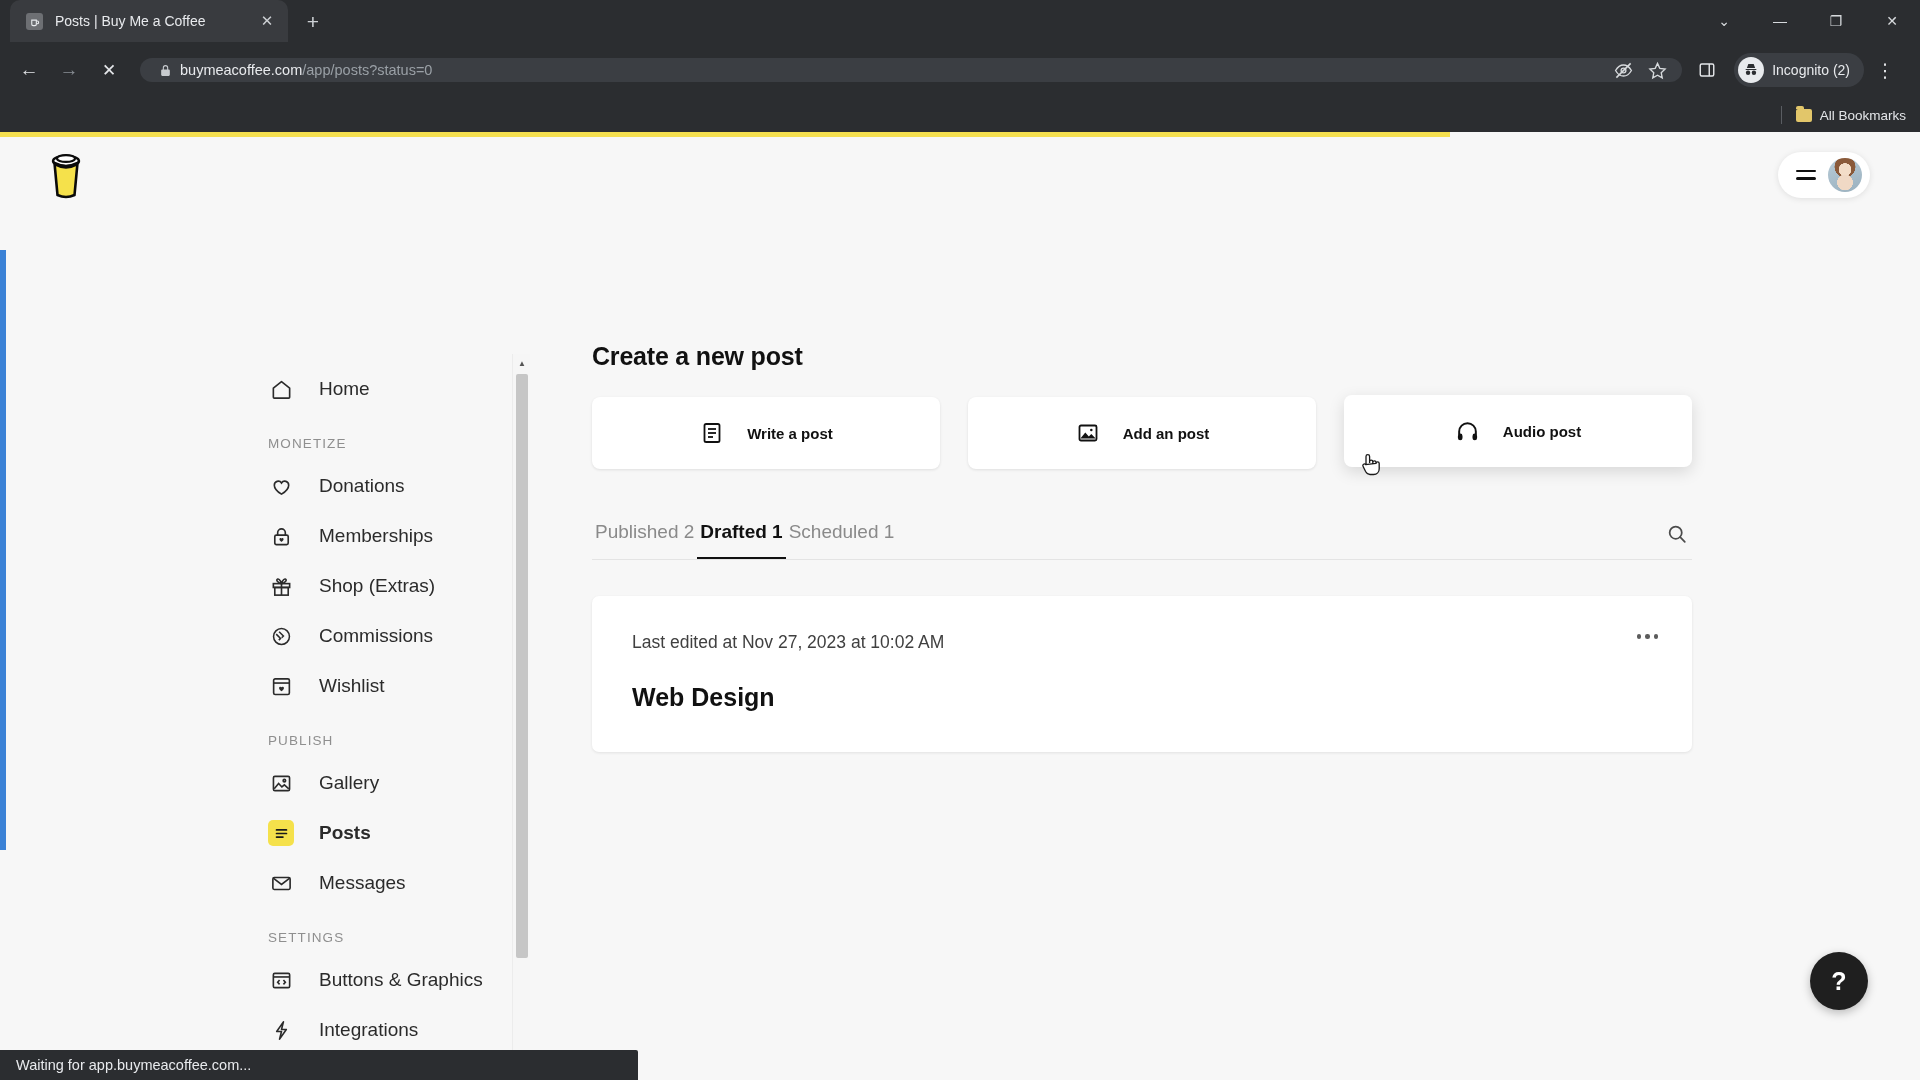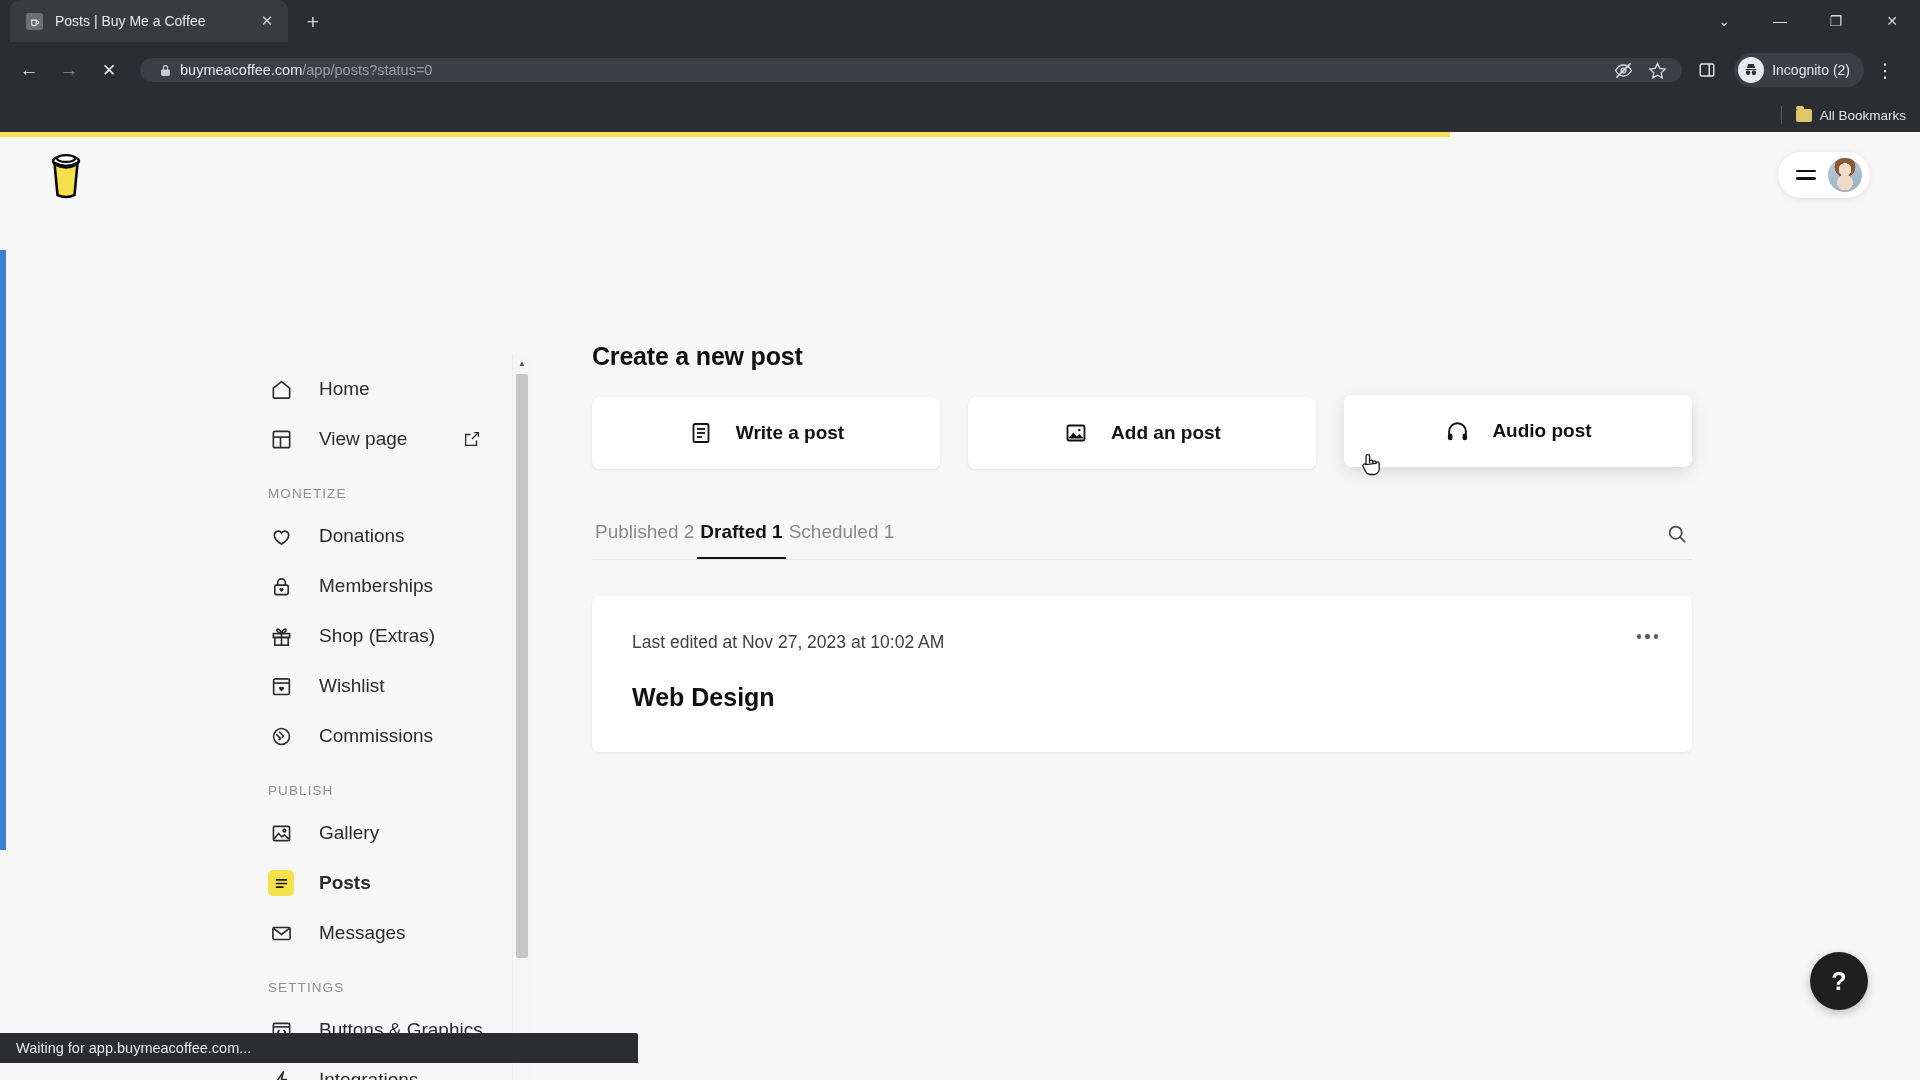--- a/index.html
+++ b/index.html
@@ -237,21 +237,21 @@
     letter-spacing: -.2px;
     margin-bottom: 26px;
   }
   .create-row { display: flex; gap: 28px; }
   .create-card {
     flex: 1; height: 72px;
     background: #fff;
     border-radius: 8px;
     display: flex; align-items: center; justify-content: center;
     gap: 22px;
-    font-size: 19px; font-weight: 600; color: #111;
+    font-size: 15px; font-weight: 600; color: #111;
     box-shadow: 0 1px 3px rgba(0,0,0,.10);
   }
   .create-card.hovered {
     transform: translateY(-2px);
     box-shadow: 0 5px 16px rgba(0,0,0,.13);
   }
   .create-card .cc-ico { width: 26px; height: 26px; display: flex; align-items: center; justify-content: center; }
 
   .tabs-row {
     display: flex; align-items: flex-end; justify-content: space-between;
@@ -295,21 +295,21 @@
     box-shadow: 0 3px 10px rgba(0,0,0,.25);
   }
 
   .cursor {
     position: absolute; left: 1360px; top: 318px;
     width: 22px; height: 28px; z-index: 60;
     pointer-events: none;
   }
 
   .statusbar {
-    position: absolute; left: 0; bottom: 17px;
+    position: absolute; left: 0; bottom: 0;
     height: 30px; min-width: 638px;
     background: #2b2d30;
     display: flex; align-items: center;
     padding: 0 16px;
     color: #e8eaed; font-size: 14.5px;
     border-top-right-radius: 2px;
     z-index: 50;
   }
 </style>
 </head>
@@ -421,37 +421,20 @@
 
       <div class="nav-item">
         <span class="nav-ico">
           <svg width="23" height="23" viewBox="0 0 24 24" fill="none" stroke="#2b2b2b" stroke-width="1.7" stroke-linejoin="round">
             <path d="M3.5 10.5 12 3.8l8.5 6.7V20a1 1 0 0 1-1 1h-15a1 1 0 0 1-1-1z"></path>
           </svg>
         </span>
         <span>Home</span>
       </div>
 
-      <div class="nav-item">
-        <span class="nav-ico">
-          <svg width="23" height="23" viewBox="0 0 24 24" fill="none" stroke="#2b2b2b" stroke-width="1.7">
-            <rect x="3.5" y="3.5" width="17" height="17" rx="1.8"></rect>
-              <line x1="3.5" y1="9.5" x2="20.5" y2="9.5"></line>
-              <line x1="11" y1="9.5" x2="11" y2="20.5"></line>
-          </svg>
-        </span>
-        <span>View page</span>
-        <span class="nav-ext">
-          <svg width="18" height="18" viewBox="0 0 24 24" fill="none" stroke="#2b2b2b" stroke-width="1.8">
-            <path d="M15 3.5h5.5V9"></path>
-              <path d="M20.5 3.5 12 12"></path>
-              <path d="M18 14v6.5H3.5V6H10"></path>
-          </svg>
-        </span>
-      </div>
 
       <div class="nav-group">MONETIZE</div>
 
       <div class="nav-item">
         <span class="nav-ico">
           <svg width="23" height="23" viewBox="0 0 24 24" fill="none" stroke="#2b2b2b" stroke-width="1.7">
             <path d="M12 20s-7.5-4.6-7.5-9.4A4.1 4.1 0 0 1 12 8.3a4.1 4.1 0 0 1 7.5 2.3C19.5 15.4 12 20 12 20z"></path>
           </svg>
         </span>
         <span>Donations</span>
@@ -475,38 +458,38 @@
               <rect x="5" y="13" width="14" height="8"></rect>
             <line x1="12" y1="9" x2="12" y2="21"></line>
             <path d="M12 9S10.5 3.5 8 4.2 8.8 9 12 9zM12 9s1.5-5.5 4-4.8S15.2 9 12 9z"></path>
           </svg>
         </span>
         <span>Shop (Extras)</span>
       </div>
 
       <div class="nav-item">
         <span class="nav-ico">
+          <svg width="23" height="23" viewBox="0 0 24 24" fill="none" stroke="#2b2b2b" stroke-width="1.6">
+            <circle cx="12" cy="12" r="8.3"></circle>
+              <path d="M6.5 9.5 11 14l-1.8 1.8"></path>
+              <path d="M9.5 7 14 11.5l-1.8 1.8"></path>
+          </svg>
+        </span>
+        <span>Commissions</span>
+      </div>
+
+      <div class="nav-item">
+        <span class="nav-ico">
           <svg width="23" height="23" viewBox="0 0 24 24" fill="none" stroke="#2b2b2b" stroke-width="1.7">
             <rect x="3.8" y="4" width="16.4" height="16.4" rx="1.6"></rect>
               <line x1="3.8" y1="8.4" x2="20.2" y2="8.4"></line>
             <path d="M12 17s-2.6-1.7-2.6-3.4a1.45 1.45 0 0 1 2.6-.8 1.45 1.45 0 0 1 2.6.8C14.6 15.3 12 17 12 17z" fill="#2b2b2b" stroke="none"></path>
           </svg>
         </span>
         <span>Wishlist</span>
-      </div>
-
-      <div class="nav-item">
-        <span class="nav-ico">
-          <svg width="23" height="23" viewBox="0 0 24 24" fill="none" stroke="#2b2b2b" stroke-width="1.6">
-            <circle cx="12" cy="12" r="8.3"></circle>
-              <path d="M6.5 9.5 11 14l-1.8 1.8"></path>
-              <path d="M9.5 7 14 11.5l-1.8 1.8"></path>
-          </svg>
-        </span>
-        <span>Commissions</span>
       </div>
 
       <div class="nav-group">PUBLISH</div>
 
       <div class="nav-item">
         <span class="nav-ico">
           <svg width="23" height="23" viewBox="0 0 24 24" fill="none" stroke="#2b2b2b" stroke-width="1.7">
             <rect x="3.6" y="4.5" width="16.8" height="15" rx="1.5"></rect>
               <circle cx="15" cy="9" r="1.3"></circle>
               <path d="M4.4 17.5 9 12l3.4 3.6L15 13.4l4.6 4.1"></path>

